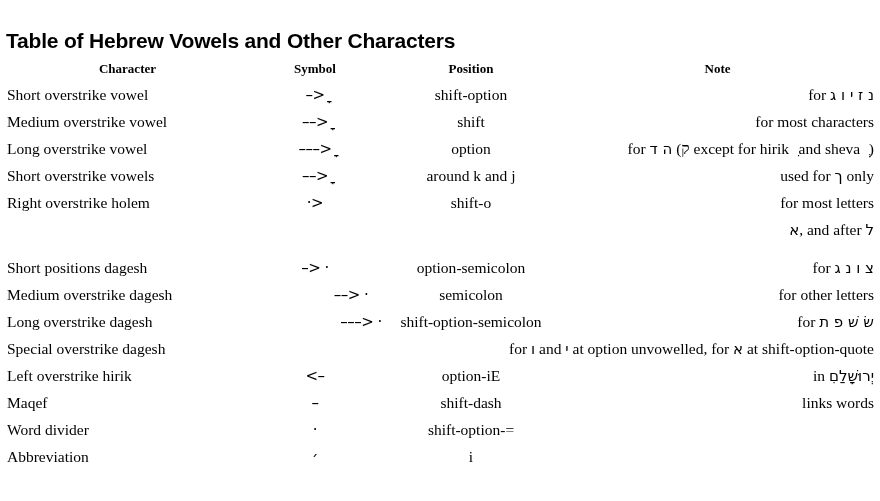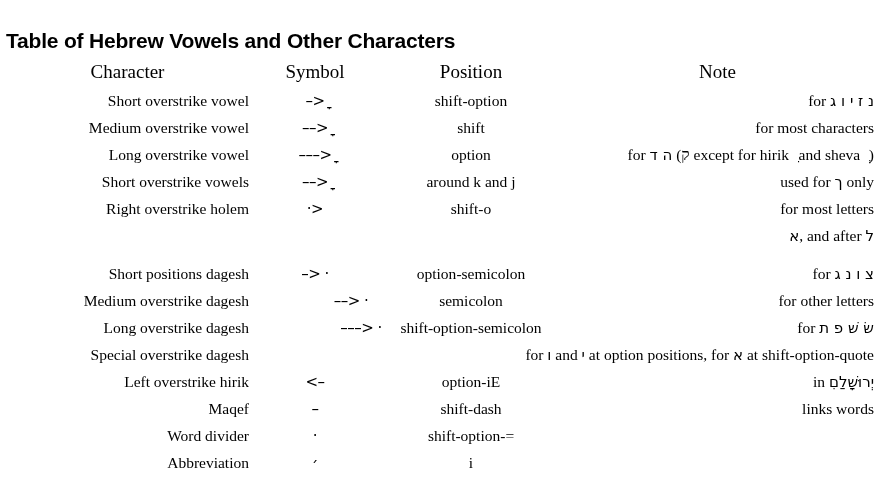--- a/index.html
+++ b/index.html
@@ -36,33 +36,33 @@
     table-layout: fixed;
     font-size: 15.5px;
   }
   table.vowel-table col.c-char { width: 243px; }
   table.vowel-table col.c-sym  { width: 132px; }
   table.vowel-table col.c-pos  { width: 180px; }
   table.vowel-table col.c-note { width: 313px; }
 
   thead th {
     font-family: "Liberation Serif", serif;
-    font-weight: normal;
-    font-size: 19px;
+    font-weight: bold;
+    font-size: 13px;
     padding: 1px 0 5px 0;
     text-align: center;
   }
   thead th.h-char { text-align: center; }
   tbody td {
     padding: 1px 0;
     height: 25px;
     vertical-align: top;
     line-height: 24px;
   }
-  td.cell-char { text-align: right; padding-left: 1px; white-space: nowrap; }
+  td.cell-char { text-align: left; padding-left: 1px; white-space: nowrap; }
   td.cell-sym  { text-align: center; white-space: nowrap; }
   td.cell-pos  { text-align: center; white-space: nowrap; }
   td.cell-note { text-align: right; white-space: nowrap; }
 
   .it { }
   .heb { font-family: "DejaVu Sans", sans-serif; font-size: 15px; }
   .sym { font-family: "DejaVu Sans", sans-serif; font-size: 15px; letter-spacing: -0.5px; }
   .spacer-row td { height: 12px; padding: 0; line-height: 12px; }
   .wrap-row td { height: 24px; }
   .wide-cell { text-align: left; }
@@ -210,21 +210,21 @@
         <td class="cell-note">
           <span class="note-gap-sm"></span><span>for </span><span class="heb">שׂ שׁ פ ת</span>
         </td>
       </tr>
 
       <tr>
         <td class="cell-char">
           <span>Special overstrike </span><span class="it">dagesh</span>
         </td>
         <td class="cell-note wide-cell" colspan="3">
-          <span>for </span><span class="heb">ו</span><span> and </span><span class="heb">י</span><span> at </span><span class="it">option</span><span> positions, for </span><span class="heb">א</span><span> at </span><span class="it">shift-option</span><span>-quote</span>
+          <span>for </span><span class="heb">ו</span><span> and </span><span class="heb">י</span><span> at </span><span class="it">option</span><span> unvowelled, for </span><span class="heb">א</span><span> at </span><span class="it">shift-option</span><span>-quote</span>
         </td>
       </tr>
 
       <tr>
         <td class="cell-char">
           <span>Left overstrike </span><span class="it">hirik</span>
         </td>
         <td class="cell-sym">
           <span class="sym">&lt;–</span>
         </td>

